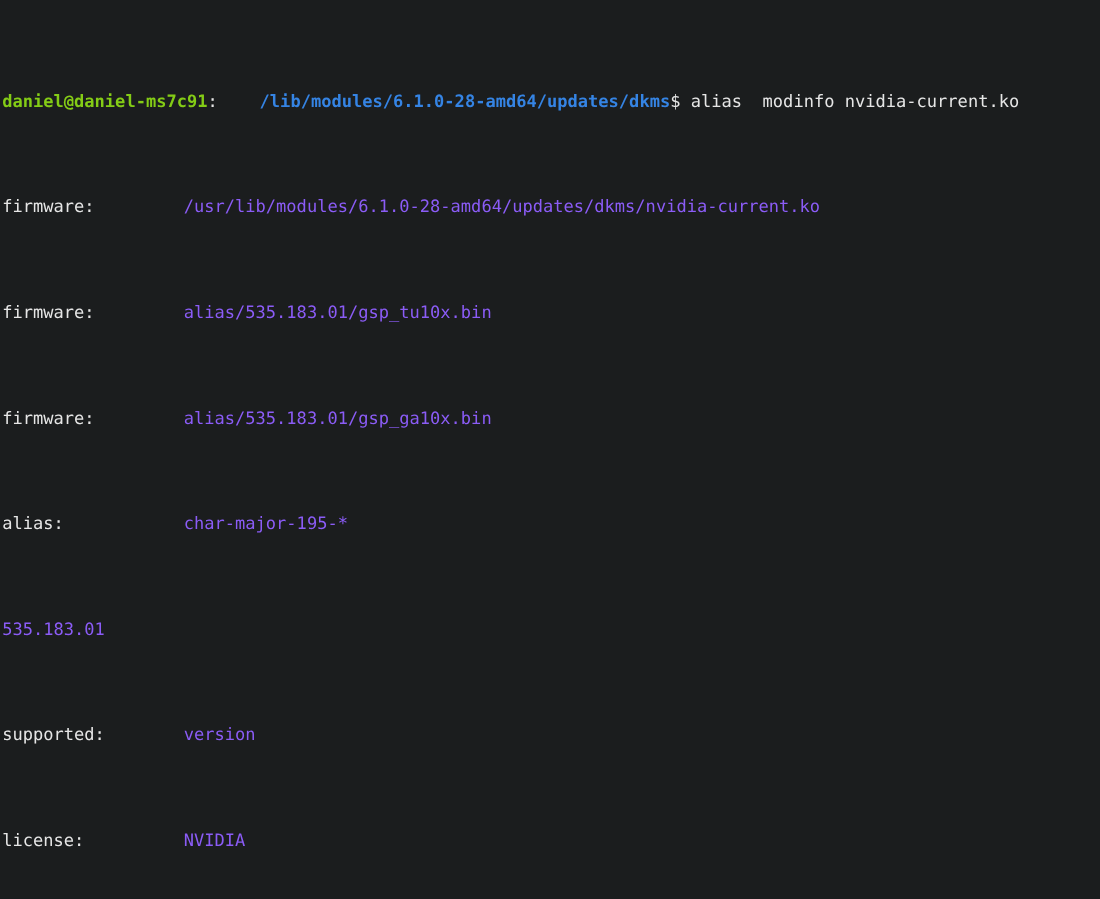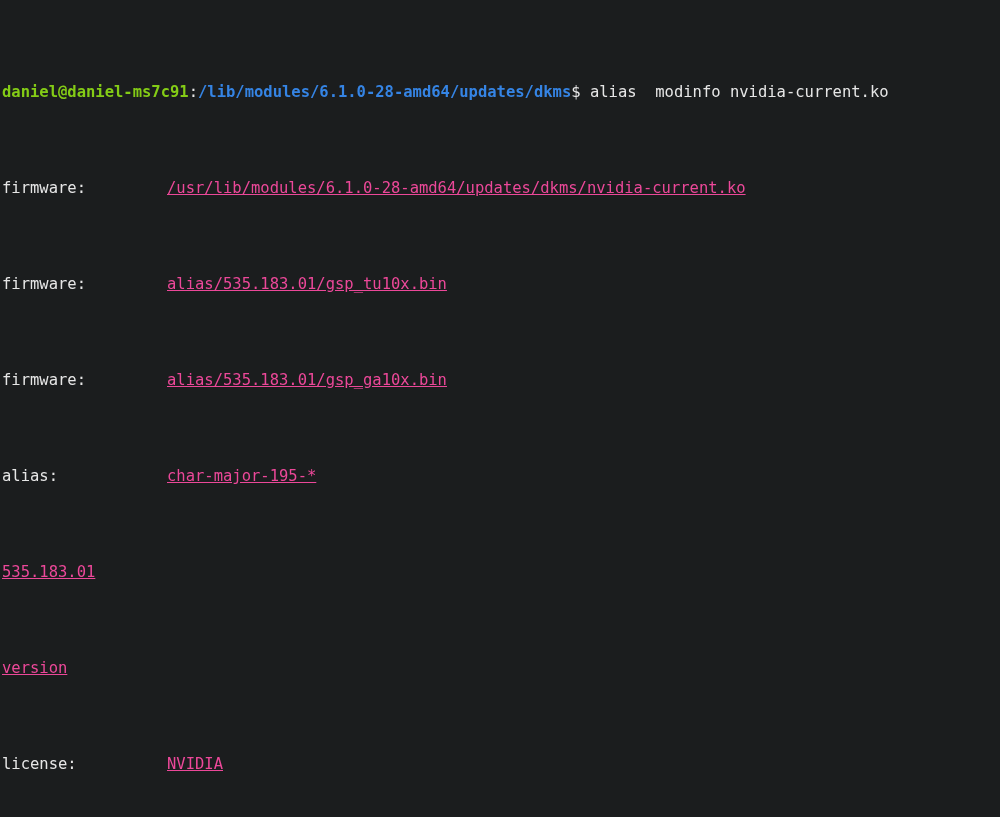--- a/index.html
+++ b/index.html
@@ -25,27 +25,26 @@
     flex-wrap: nowrap;
     height: 24px;
   }
 
   .label {
     width: 165px;
     flex: 0 0 165px;
     color: #e6e6e6;
   }
   .value {
-    color: #ec4899;
-    text-decoration: underline;
+    color: #8b5cf6;
   }
 
   .prompt-user { color: #84cc16; font-weight: bold; }
   .prompt-sep  { color: #e6e6e6; }
-  .prompt-path { color: #3584e4; font-weight: bold; }
+  .prompt-path { color: #3584e4; font-weight: bold; margin-left: 38px; }
   .prompt-dollar { color: #e6e6e6; }
   .cmd { color: #e6e6e6; }
 </style>
 </head>
 <body>
 
 <div class="terminal">
 
   <div class="line">
     <span class="prompt-user">daniel@daniel-ms7c91</span>
@@ -73,20 +72,21 @@
   <div class="line">
     <span class="label">alias:</span>
     <span class="value">char-major-195-*</span>
   </div>
 
   <div class="line">
     <span class="value">535.183.01</span>
   </div>
 
   <div class="line">
+    <span class="label">supported:</span>
     <span class="value">version</span>
   </div>
 
   <div class="line">
     <span class="label">license:</span>
     <span class="value">NVIDIA</span>
   </div>
 
   
 

